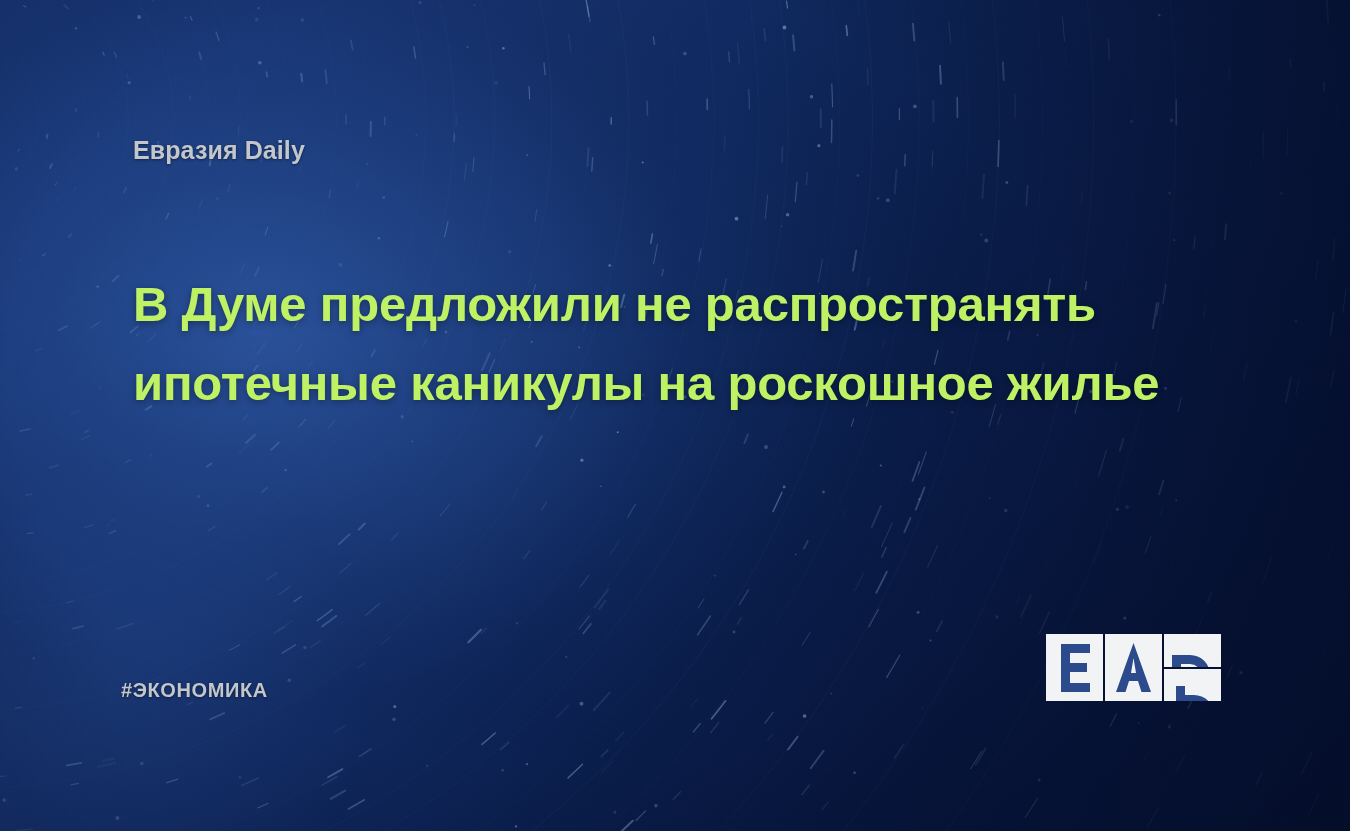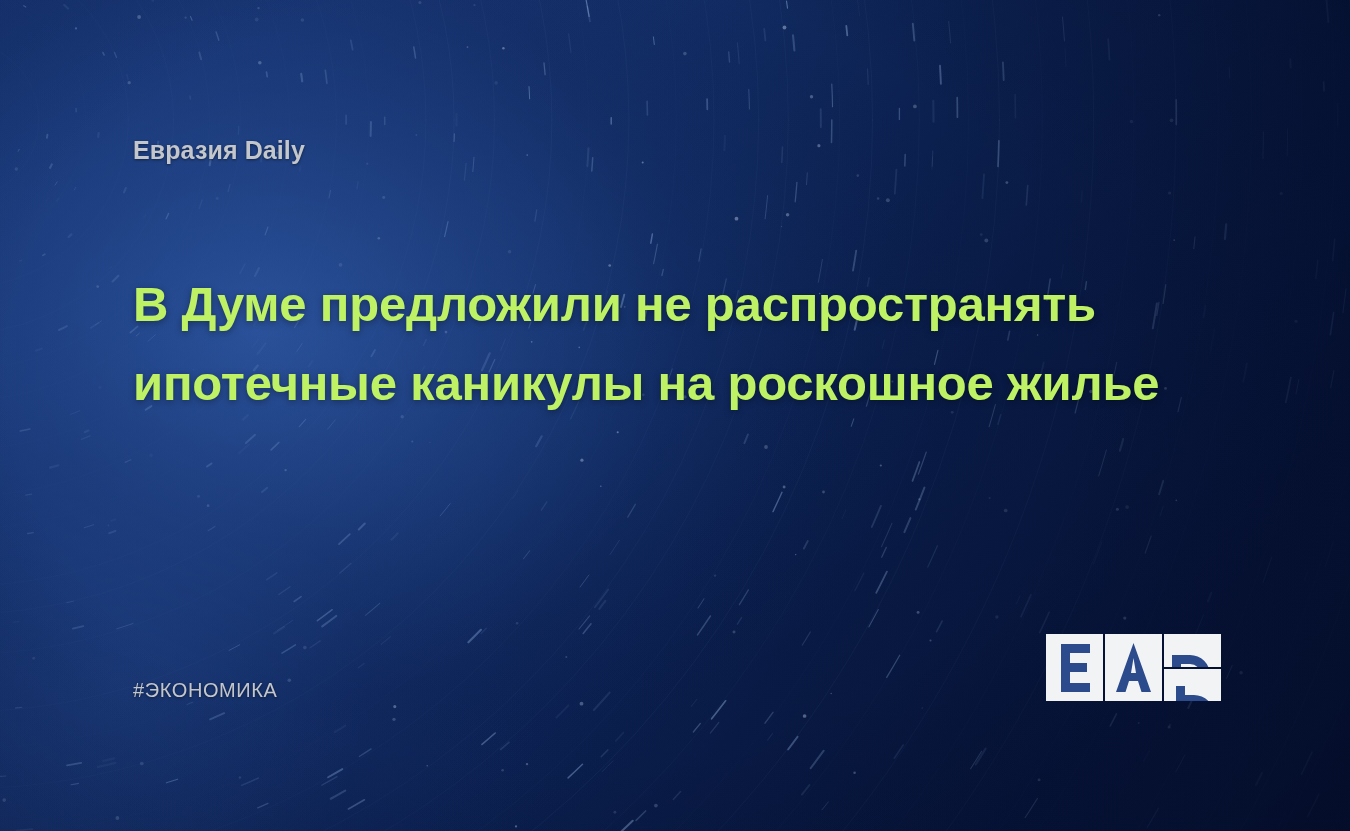--- a/index.html
+++ b/index.html
@@ -79,23 +79,23 @@
     font-size:49px;
     font-weight:bold;
     line-height:79px;
     color:#bef264;
     letter-spacing:-0.2px;
     text-shadow:0 2px 7px rgba(0,0,0,0.35);
   }
 
   #tag {
     position:absolute;
-    left:133px; top:679px;
+    left:121px; top:679px;
     font-size:20px;
-    font-weight:normal;
+    font-weight:bold;
     letter-spacing:0.6px;
     color:#c3c7cc;
     text-shadow:0 1px 3px rgba(0,0,0,0.45);
     white-space:nowrap;
     text-align:right;
   }
 
   
   #logo {
     position:absolute;

